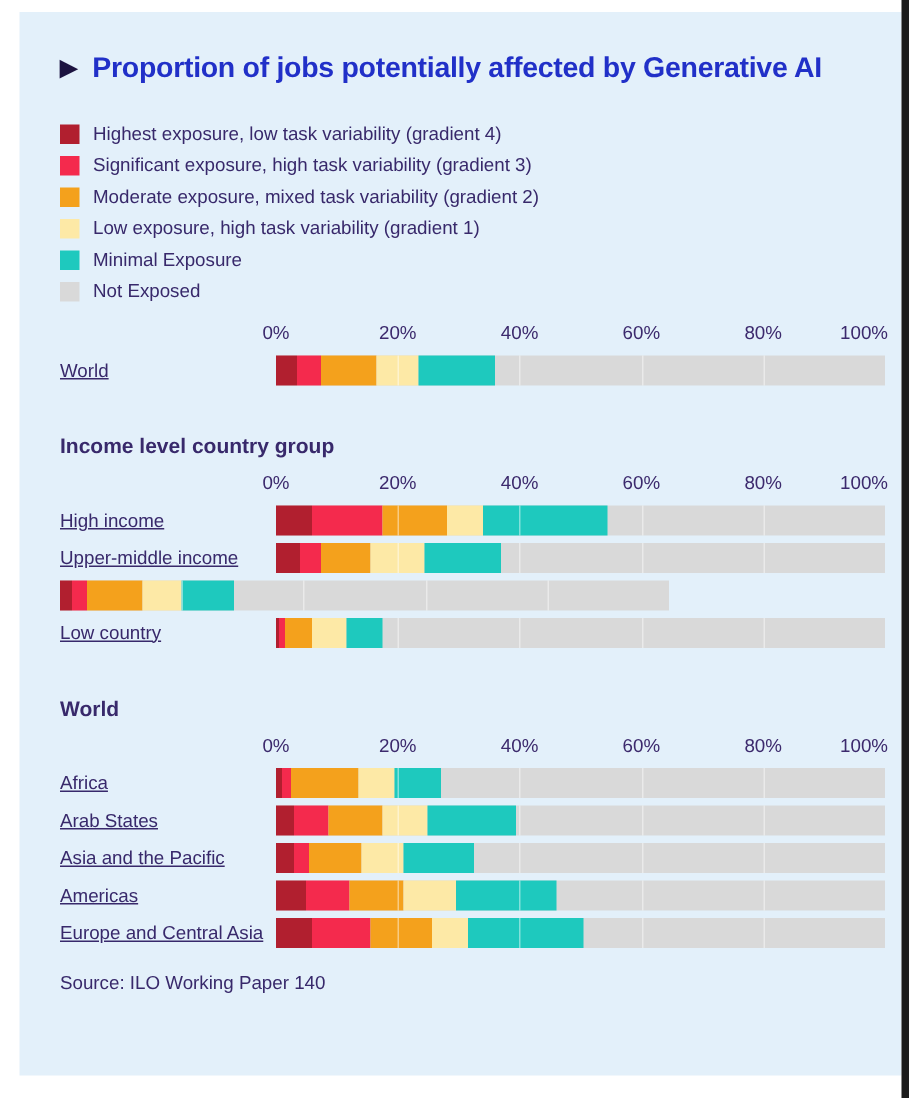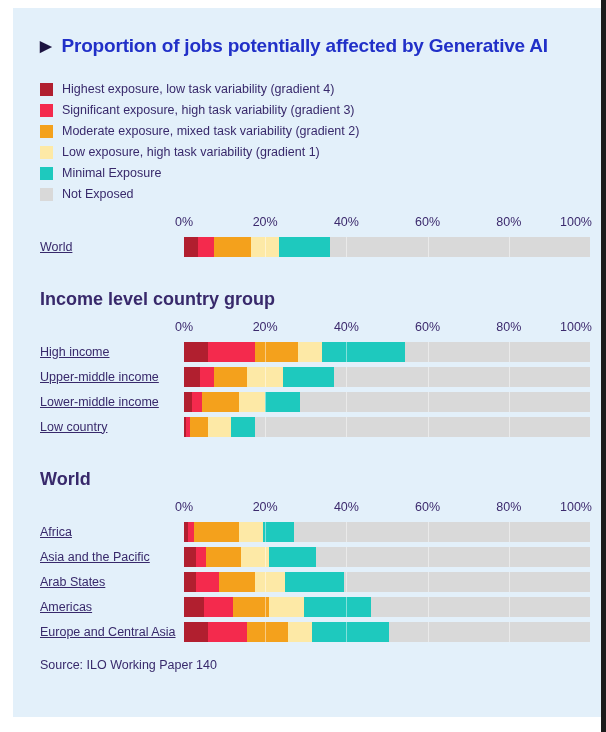--- a/index.html
+++ b/index.html
@@ -13,21 +13,21 @@
     background:#e3f0fa; box-sizing:border-box; padding:25px 11px 0 27px;
     color:#38296b;
   }
   .title { display:flex; gap:10px; color:#2130c8; font-size:19px; font-weight:bold; line-height:1.35; }
   .title .marker { color:#1c1340; font-size:15px; padding-top:3px; flex:none; }
   .title .text { max-width:492px; letter-spacing:-0.2px; }
   .legend { margin-top:16px; }
   .legend-item { display:flex; align-items:flex-end; height:21px; font-size:12.5px; }
   .swatch { width:13px; height:13px; margin-right:9px; flex:none; }
   .charts { margin-top:14px; }
-  .section-header { font-weight:bold; font-size:18px; margin:32px 0 10px 0; }
+  .section-header { font-weight:bold; font-size:14px; margin:32px 0 10px 0; }
   .axis-row { position:relative; height:16px; margin-left:144px; width:406px; font-size:12.5px; margin-bottom:6px; color:#3c2a6d; }
   .tick { position:absolute; top:0; transform:translateX(-50%); white-space:nowrap; }
   .tick.last { left:auto !important; right:-2px; transform:none; }
   .row { display:flex; align-items:center; margin-bottom:5px;text-decoration:underline; }
   .row-label { width:144px; flex:none; font-size:12.5px; }
   .track { position:relative; width:406px; height:20px; display:flex; }
   .seg { height:100%; flex:none; }
   .gridline { position:absolute; top:0; bottom:0; width:1px; background:#ffffff; opacity:0.45; }
   .source { margin-top:16px; font-size:12.5px; }
   .source .b { font-weight:normal; }
@@ -125,21 +125,20 @@
             <div class="seg" style="width: 8%; background: rgb(244, 161, 28);"></div>
             <div class="seg" style="width: 9%; background: rgb(253, 233, 166);"></div>
             <div class="seg" style="width: 12.5%; background: rgb(30, 201, 190);"></div>
             <div class="gridline" style="left: 20%;"></div>
             <div class="gridline" style="left: 40%;"></div>
             <div class="gridline" style="left: 60%;"></div>
             <div class="gridline" style="left: 80%;"></div>
           </div>
         </div>
         <div class="row">
-          <div class="row-label">Lower-middle income</div>
           <div class="track" style="background: rgb(217, 217, 217);">
             <div class="seg" style="width: 2%; background: rgb(177, 31, 47);"></div>
             <div class="seg" style="width: 2.5%; background: rgb(244, 42, 77);"></div>
             <div class="seg" style="width: 9%; background: rgb(244, 161, 28);"></div>
             <div class="seg" style="width: 6.5%; background: rgb(253, 233, 166);"></div>
             <div class="seg" style="width: 8.5%; background: rgb(30, 201, 190);"></div>
             <div class="gridline" style="left: 20%;"></div>
             <div class="gridline" style="left: 40%;"></div>
             <div class="gridline" style="left: 60%;"></div>
             <div class="gridline" style="left: 80%;"></div>
@@ -178,48 +177,48 @@
             <div class="seg" style="width: 11%; background: rgb(244, 161, 28);"></div>
             <div class="seg" style="width: 6%; background: rgb(253, 233, 166);"></div>
             <div class="seg" style="width: 7.5%; background: rgb(30, 201, 190);"></div>
             <div class="gridline" style="left: 20%;"></div>
             <div class="gridline" style="left: 40%;"></div>
             <div class="gridline" style="left: 60%;"></div>
             <div class="gridline" style="left: 80%;"></div>
           </div>
         </div>
         <div class="row">
+          <div class="row-label">Arab States</div>
+          <div class="track" style="background: rgb(217, 217, 217);">
+            <div class="seg" style="width: 3%; background: rgb(177, 31, 47);"></div>
+            <div class="seg" style="width: 5.5%; background: rgb(244, 42, 77);"></div>
+            <div class="seg" style="width: 9%; background: rgb(244, 161, 28);"></div>
+            <div class="seg" style="width: 7.5%; background: rgb(253, 233, 166);"></div>
+            <div class="seg" style="width: 14.5%; background: rgb(30, 201, 190);"></div>
+            <div class="gridline" style="left: 20%;"></div>
+            <div class="gridline" style="left: 40%;"></div>
+            <div class="gridline" style="left: 60%;"></div>
+            <div class="gridline" style="left: 80%;"></div>
+          </div>
+        </div>
+        <div class="row">
           <div class="row-label">Asia and the Pacific</div>
           <div class="track" style="background: rgb(217, 217, 217);">
             <div class="seg" style="width: 3%; background: rgb(177, 31, 47);"></div>
             <div class="seg" style="width: 2.5%; background: rgb(244, 42, 77);"></div>
             <div class="seg" style="width: 8.5%; background: rgb(244, 161, 28);"></div>
             <div class="seg" style="width: 7%; background: rgb(253, 233, 166);"></div>
             <div class="seg" style="width: 11.5%; background: rgb(30, 201, 190);"></div>
             <div class="gridline" style="left: 20%;"></div>
             <div class="gridline" style="left: 40%;"></div>
             <div class="gridline" style="left: 60%;"></div>
             <div class="gridline" style="left: 80%;"></div>
           </div>
         </div>
         <div class="row">
-          <div class="row-label">Arab States</div>
-          <div class="track" style="background: rgb(217, 217, 217);">
-            <div class="seg" style="width: 3%; background: rgb(177, 31, 47);"></div>
-            <div class="seg" style="width: 5.5%; background: rgb(244, 42, 77);"></div>
-            <div class="seg" style="width: 9%; background: rgb(244, 161, 28);"></div>
-            <div class="seg" style="width: 7.5%; background: rgb(253, 233, 166);"></div>
-            <div class="seg" style="width: 14.5%; background: rgb(30, 201, 190);"></div>
-            <div class="gridline" style="left: 20%;"></div>
-            <div class="gridline" style="left: 40%;"></div>
-            <div class="gridline" style="left: 60%;"></div>
-            <div class="gridline" style="left: 80%;"></div>
-          </div>
-        </div>
-        <div class="row">
           <div class="row-label">Americas</div>
           <div class="track" style="background: rgb(217, 217, 217);">
             <div class="seg" style="width: 5%; background: rgb(177, 31, 47);"></div>
             <div class="seg" style="width: 7%; background: rgb(244, 42, 77);"></div>
             <div class="seg" style="width: 9%; background: rgb(244, 161, 28);"></div>
             <div class="seg" style="width: 8.5%; background: rgb(253, 233, 166);"></div>
             <div class="seg" style="width: 16.5%; background: rgb(30, 201, 190);"></div>
             <div class="gridline" style="left: 20%;"></div>
             <div class="gridline" style="left: 40%;"></div>
             <div class="gridline" style="left: 60%;"></div>

